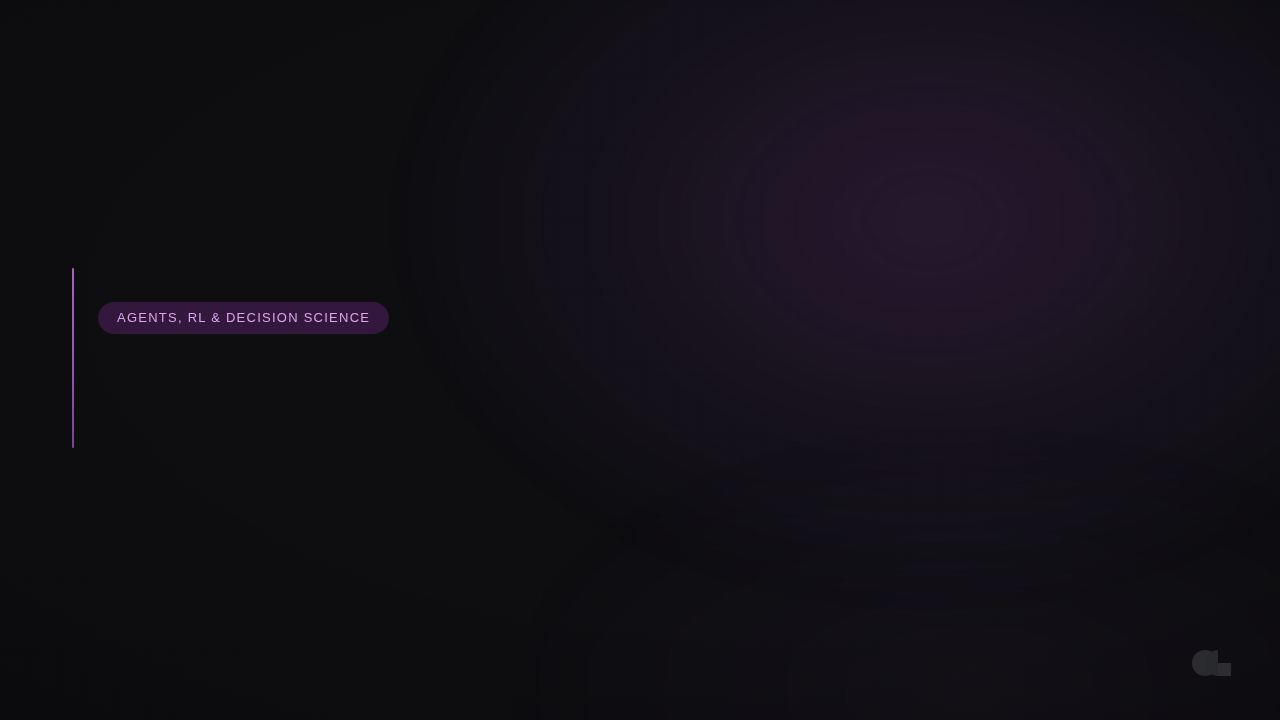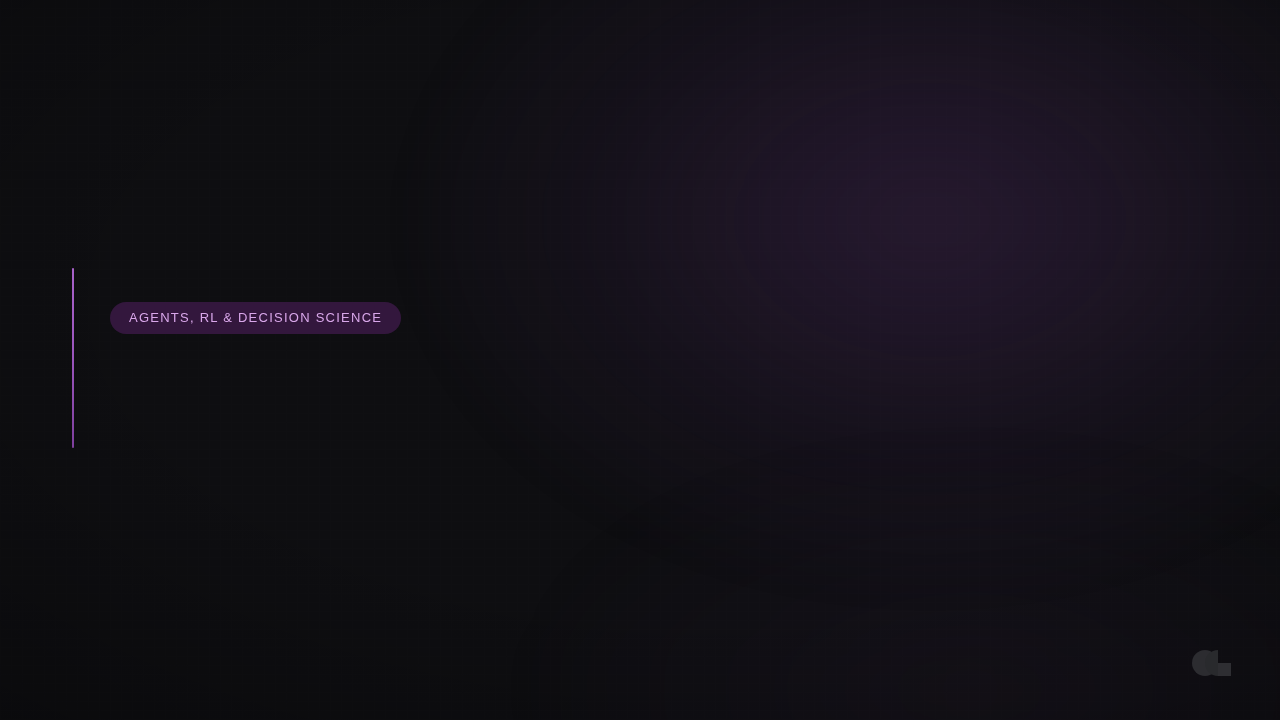--- a/index.html
+++ b/index.html
@@ -97,21 +97,21 @@
     height:180px;
     flex:0 0 2px;
     background:linear-gradient(180deg,
        #a861c9 0%,
        #9a55bc 50%,
        #7e3f9d 100%);
     border-radius:2px;
   }
 
   .text-col {
-    margin-left:36px;
+    margin-left:24px;
     padding-top:34px;
     display:flex;
     flex-direction:row;
     align-items:flex-start;
   }
 
   .badge {
     display:inline-block;
     background:#33173d;
     color:#d9a7ea;

